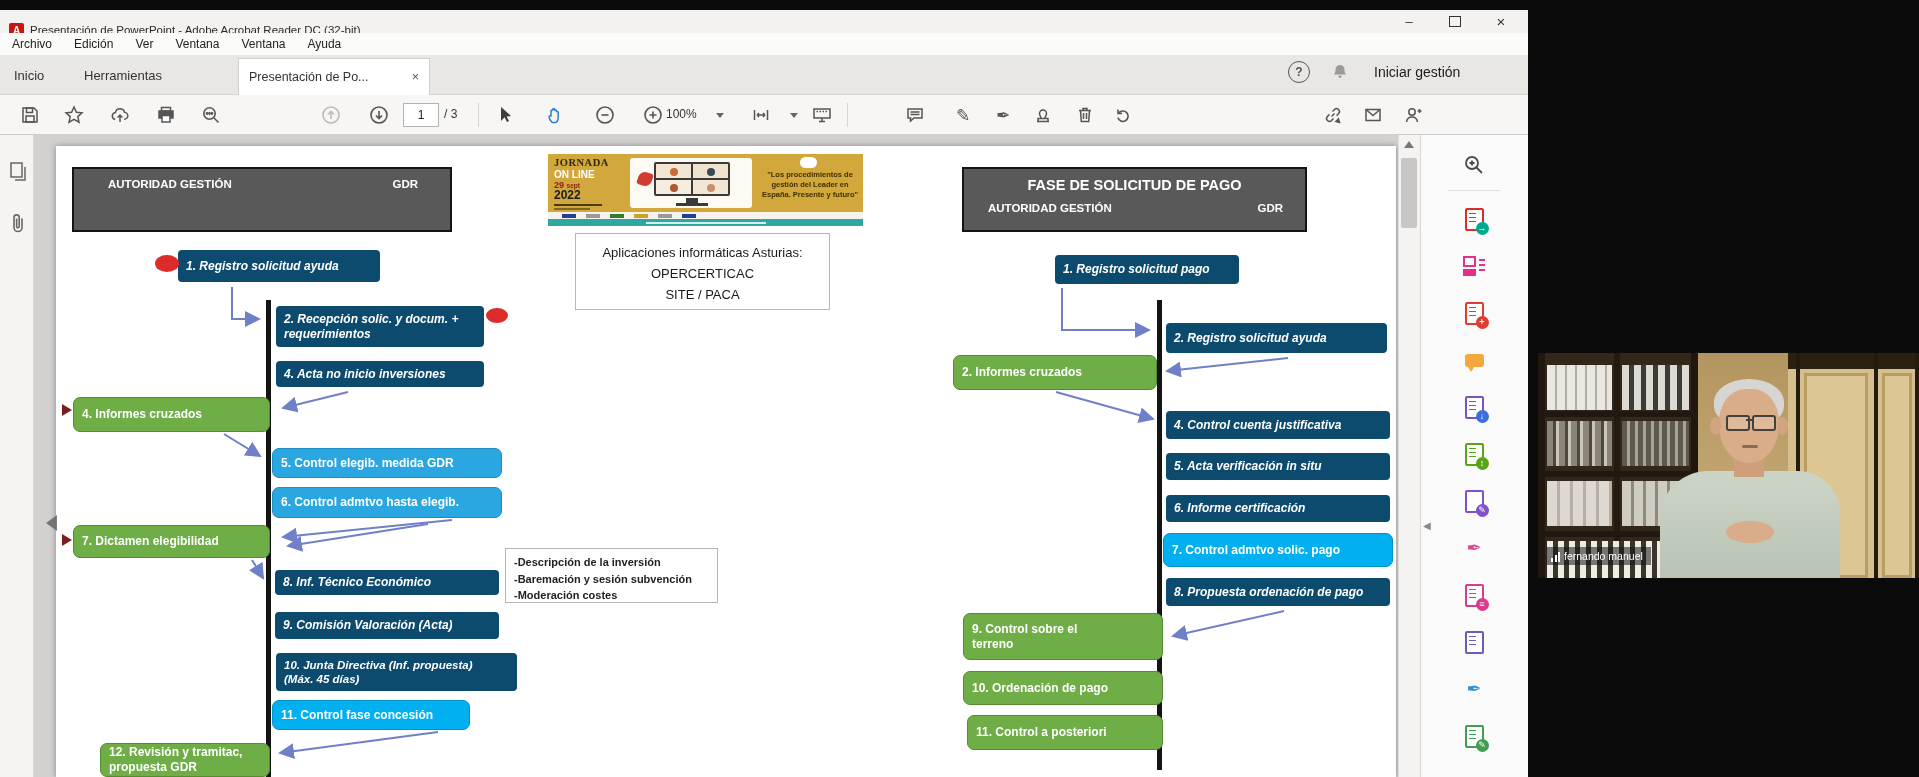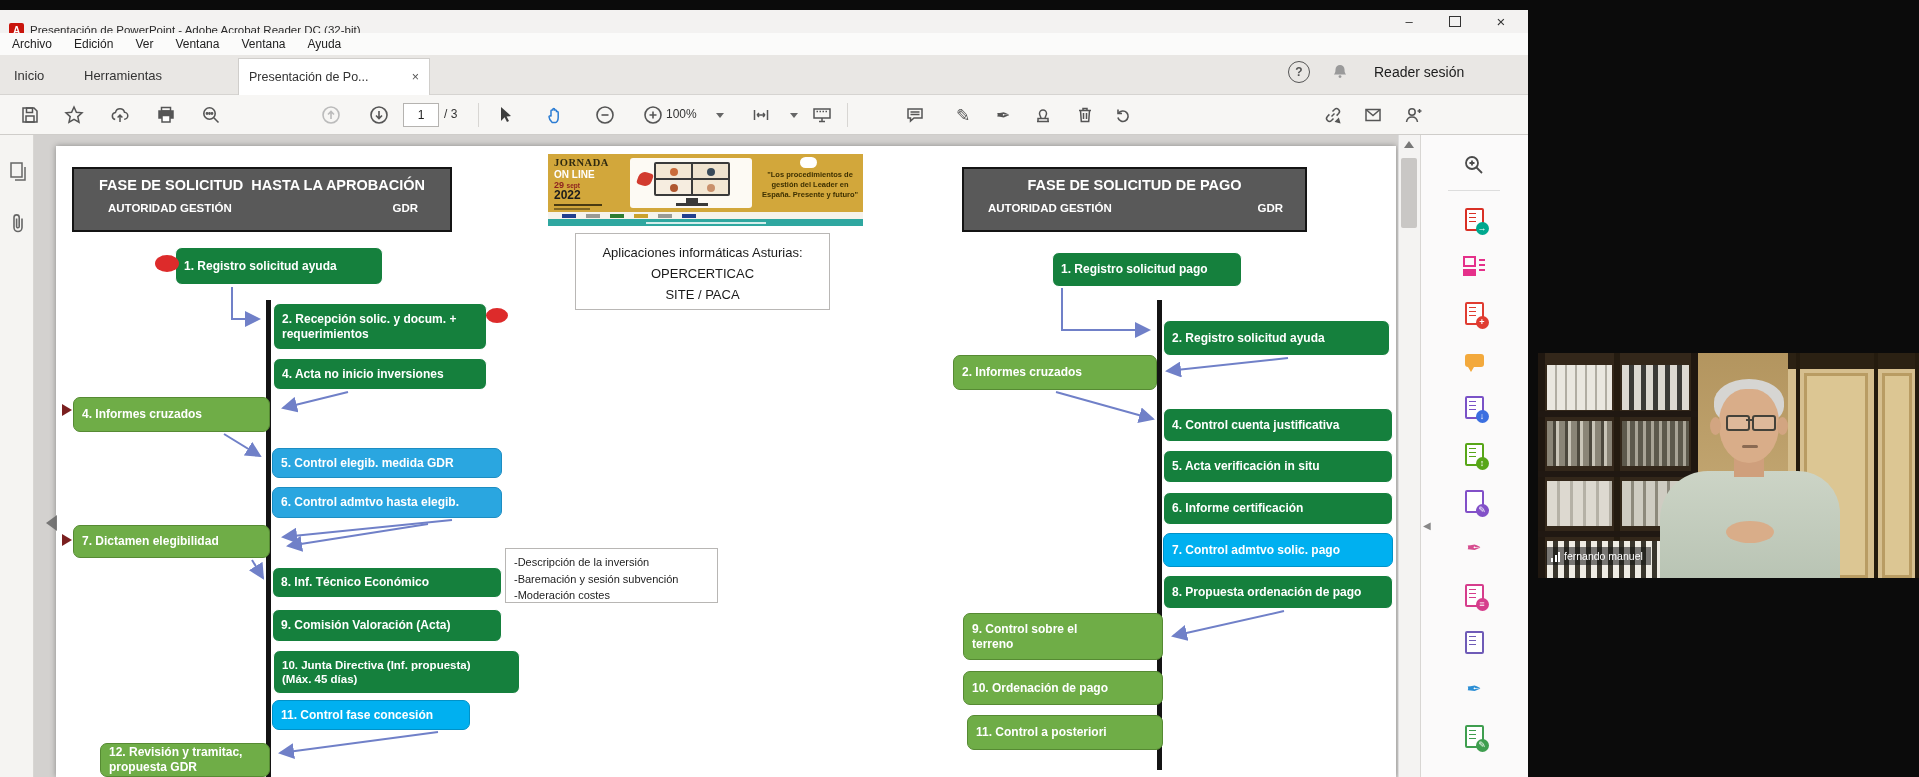--- a/index.html
+++ b/index.html
@@ -47,21 +47,21 @@
     background:repeating-linear-gradient(180deg,var(--c) 0 1.5px,transparent 1.5px 4px);}
   .bubble{width:19px;height:13px;background:#f3a93c;border-radius:3px;position:relative;}
   .bubble:after{content:"";position:absolute;left:3px;bottom:-5px;border-left:3px solid transparent;border-right:3px solid transparent;border-top:5px solid #f3a93c;}
   .pen-glyph{font-size:18px;}
   
   .chart-header{background:#595959;border:2px solid #141414;color:#fff;box-sizing:border-box;}
   .ch-title{width:100%;text-align:center;font-weight:bold;font-size:14.5px;margin-top:8px;white-space:pre-wrap;}
   .ch-cols{display:flex;justify-content:space-between;font-weight:bold;font-size:11.5px;margin-top:9px;padding:0 32px 0 34px;}
   .flow-box{border-radius:7px;color:#fff;font-weight:bold;font-size:12px;line-height:1.25;
     display:flex;align-items:center;padding:2px 8px;white-space:pre-line;box-sizing:border-box;}
-  .fb-blue{background:#15803d;border:1px solid #ffffff;}
+  .fb-blue{background:#0c4a6e;border:3px solid #ffffff;font-style:italic;}
   .fb-cyan{background:#2aa6e0;border:1px solid #1d8dc2;}
   .fb-bcyan{background:#00b0f0;border:1px solid #0092c8;}
   .fb-green{background:#6fad47;border:1px solid #568a33;}
   .vdivider{background:#141414;}
   .red-dot{background:#dd2b2b;border-radius:50%;}
   .note-box{background:#fff;border:1px solid #b8b6b4;font-size:11px;color:#222;line-height:1.5;padding:5px 8px;box-sizing:border-box;}
   .apps-box{background:#fff;border:1px solid #b9b7b5;text-align:center;font-size:13px;color:#1a1a1a;box-sizing:border-box;padding-top:8px;line-height:21px;}
   .nav-arrow-left{width:0;height:0;border-top:8px solid transparent;border-bottom:8px solid transparent;border-right:11px solid #666;opacity:.85;}
   
   .banner{background:#d2a73b;overflow:hidden;}
@@ -126,21 +126,21 @@
   <span>Presentación de Po...</span>
   <span style="color:#555;">×</span>
 </div>
 <div class="abs help-circle">?</div>
 <div class="abs" style="left:1330px;top:62px;">
   <svg class="icon" width="20" height="20" viewBox="0 0 20 20">
       <path d="M10 3a4.5 4.5 0 0 1 4.5 4.5c0 3 .8 4.2 1.6 4.9H3.9c.8-.7 1.6-1.9 1.6-4.9A4.5 4.5 0 0 1 10 3z" fill="#9a9a9a"></path>
       <circle cx="10" cy="14.6" r="1.4" fill="#9a9a9a"></circle>
     </svg>
 </div>
-<div class="abs signin">Reader sesión</div>
+<div class="abs signin">Iniciar gestión</div>
 
 <div class="abs toolbar"></div>
 <div class="abs tbtn" style="left:13px;">
   <svg class="icon" width="20" height="20" viewBox="0 0 20 20" fill="none" stroke="#555" stroke-width="1.5">
       <path d="M3 3h11l3 3v11H3z"></path>
       <rect x="6.5" y="3" width="6" height="4.5"></rect>
       <rect x="6" y="11" width="8" height="6"></rect>
     </svg>
 </div>
 <div class="abs tbtn" style="left:57px;">
@@ -289,21 +289,20 @@
       <path d="M13 6.5v9a4 4 0 0 1-8 0v-10a2.6 2.6 0 0 1 5.2 0v9a1.3 1.3 0 0 1-2.6 0v-8"></path>
     </svg>
 </div>
 
 <div class="abs page"></div>
 
 <div class="abs vdivider" style="left:266px;top:300px;width:5px;height:477px;"></div>
 <div class="abs vdivider" style="left:1157px;top:300px;width:5px;height:470px;"></div>
 
 <div class="abs chart-header" style="left:72px;top:167px;width:380px;height:65px;">
-  <div class="ch-title">FASE DE SOLICITUD  HASTA LA APROBACIÓN</div>
   <div class="ch-cols">
     <span>AUTORIDAD GESTIÓN</span>
     <span>GDR</span>
   </div>
 </div>
 
 <div class="abs chart-header" style="left:962px;top:167px;width:345px;height:65px;">
   <div class="ch-title">FASE DE SOLICITUD DE PAGO</div>
   <div class="ch-cols" style="padding:0 22px 0 24px;">
     <span>AUTORIDAD GESTIÓN</span>
@@ -337,21 +336,21 @@
 <div class="abs flow-box fb-blue" style="left:1163px;top:575px;width:230px;height:34px;">8. Propuesta ordenación de pago</div>
 <div class="abs flow-box fb-green" style="left:963px;top:613px;width:200px;height:47px;">9. Control sobre el
 terreno</div>
 <div class="abs flow-box fb-green" style="left:963px;top:671px;width:200px;height:34px;">10. Ordenación de pago</div>
 <div class="abs flow-box fb-green" style="left:967px;top:715px;width:196px;height:35px;">11. Control a posteriori</div>
 
 <div class="abs red-dot" style="left:155px;top:255px;width:24px;height:17px;"></div>
 <div class="abs red-dot" style="left:486px;top:308px;width:22px;height:15px;"></div>
 <div class="abs red-dot" style="left:612px;top:589px;width:20px;height:14px;"></div>
 
-<div class="abs note-box" style="left:505px;top:548px;width:213px;height:55px;">
+<div class="abs note-box" style="left:505px;top:548px;width:213px;height:55px;font-weight:bold;">
   <div>-Descripción de la inversión</div>
   <div>-Baremación y sesión subvención</div>
   <div>-Moderación costes</div>
 </div>
 
 <div class="abs banner" style="left:548px;top:154px;width:315px;height:72px;">
   <div class="abs bn-title">JORNADA</div>
   <div class="abs bn-online">ON LINE</div>
   <div class="abs bn-day"><span>29</span> <span style="color:#8c1f1f;font-size:6.5px;">sept</span></div>
   <div class="abs bn-year">2022</div>

